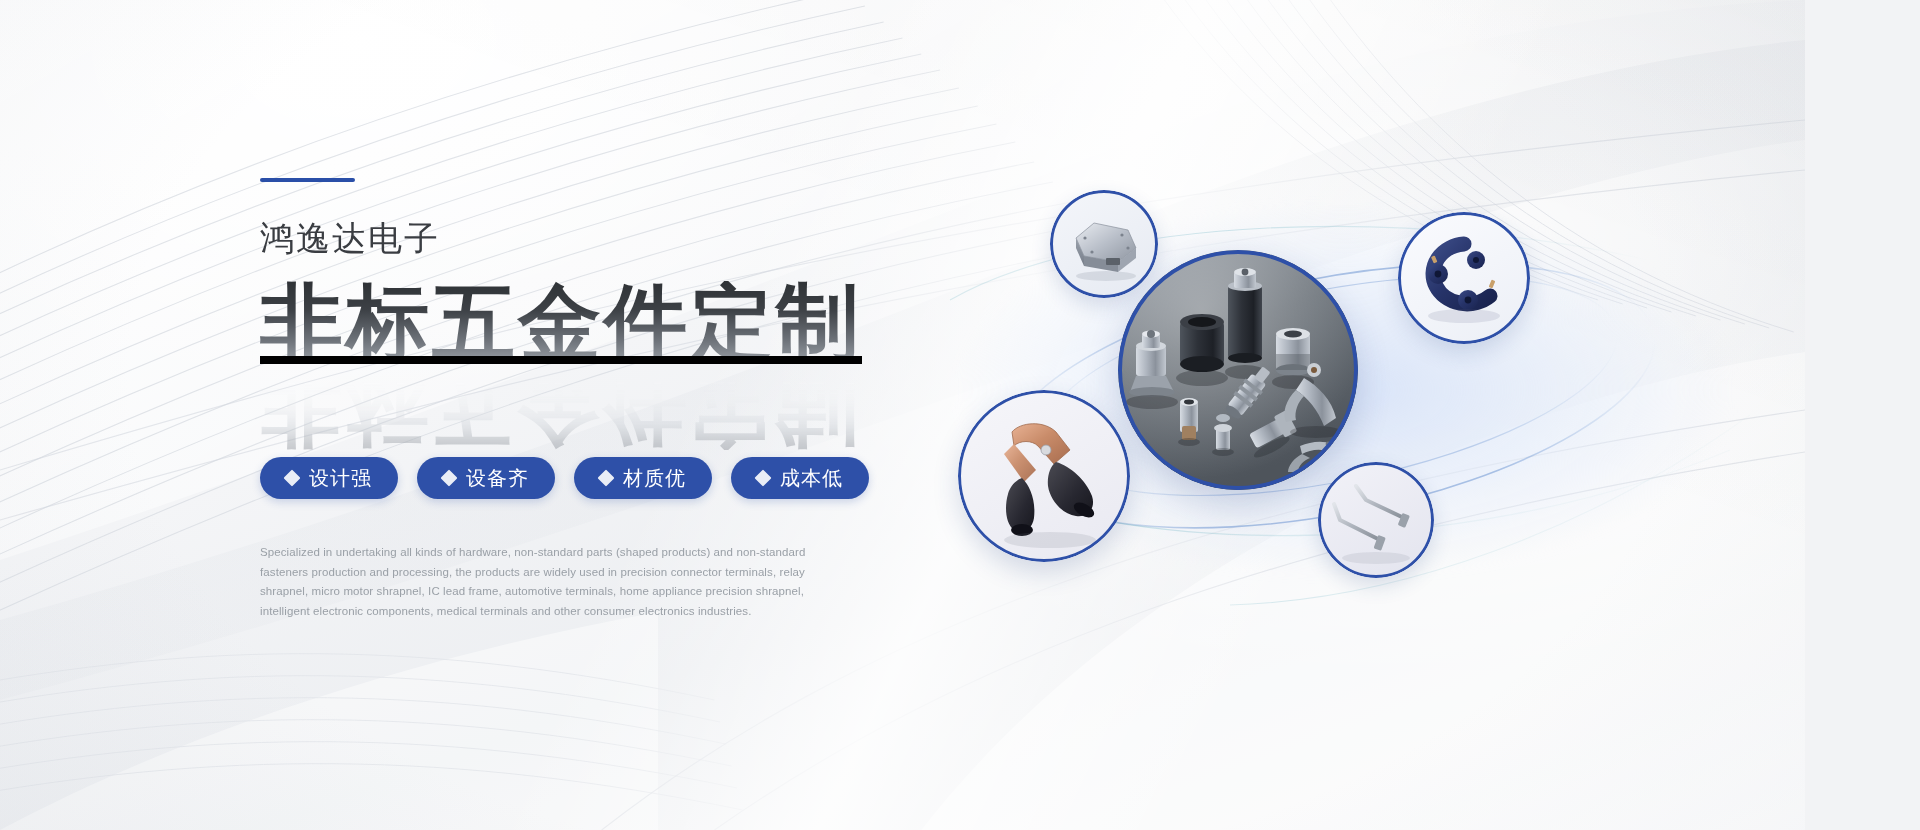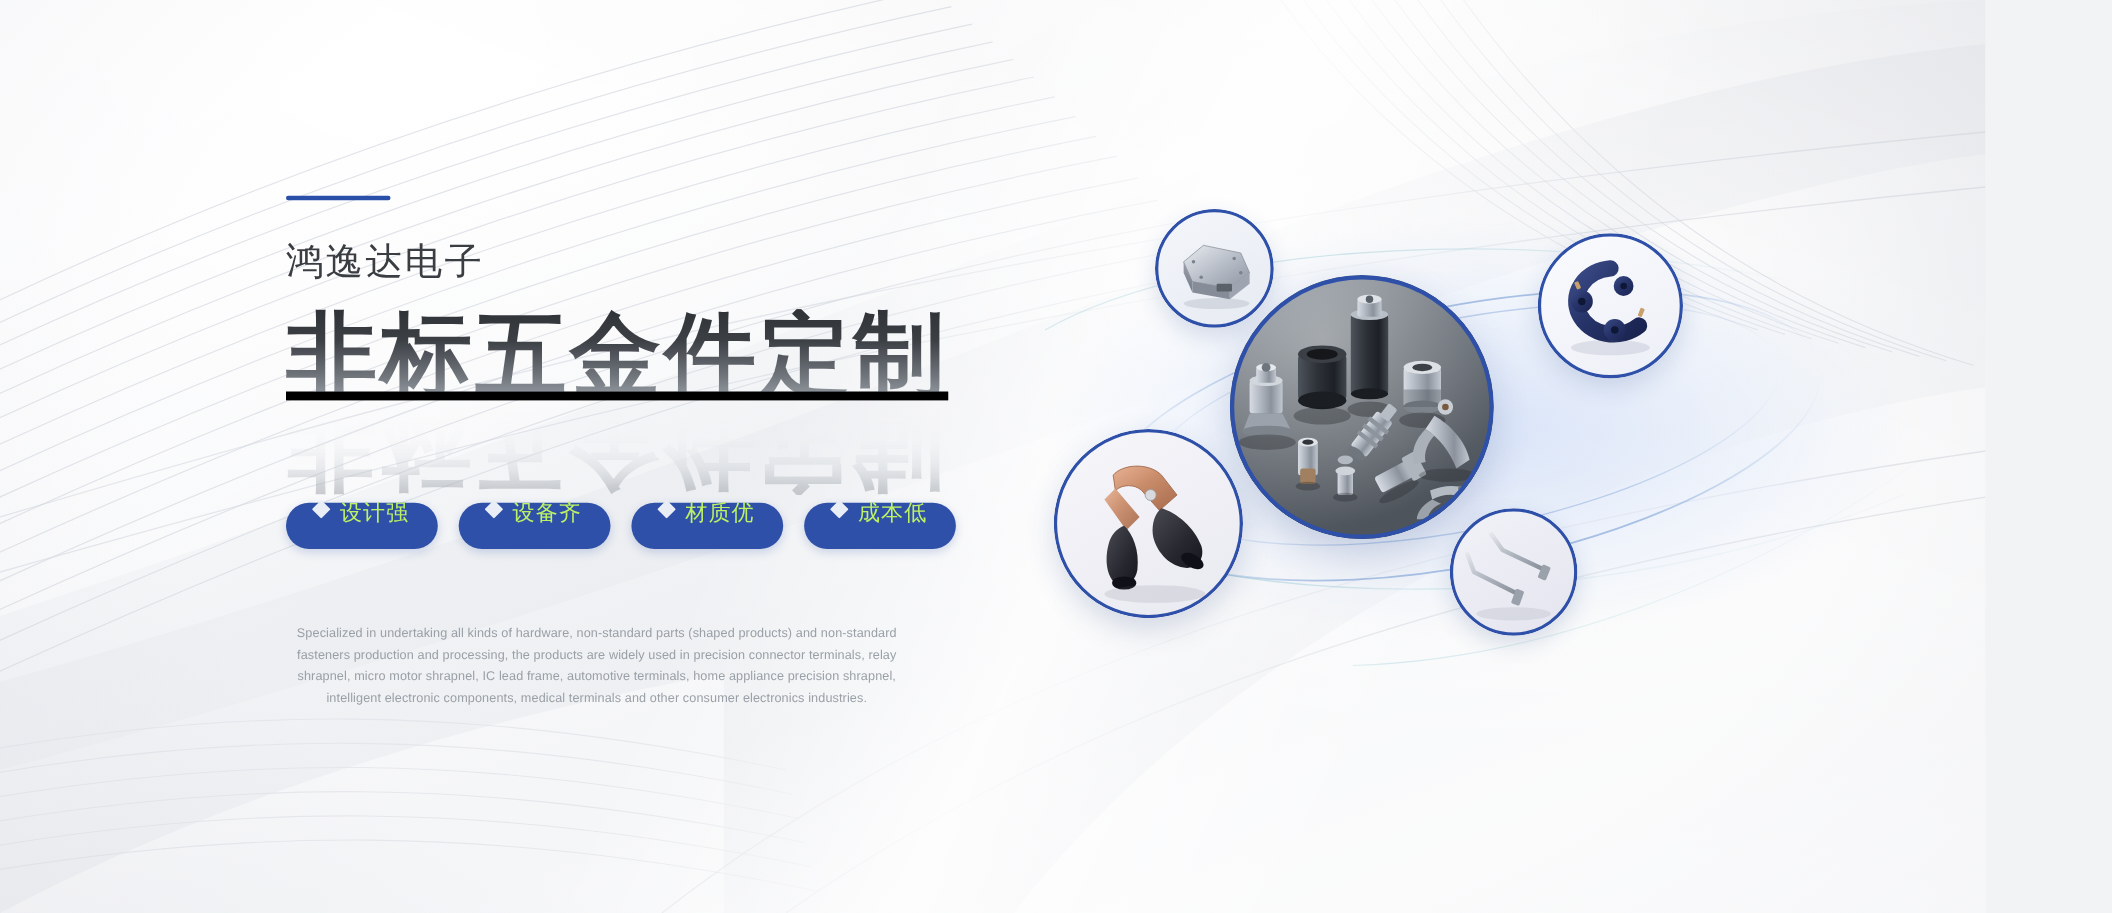--- a/index.html
+++ b/index.html
@@ -59,35 +59,35 @@
     background:linear-gradient(180deg,#8d9299 0%,#c9ced4 32%,#eceef0 62%,rgba(240,241,243,0) 88%);
     -webkit-background-clip:text; background-clip:text;
     -webkit-text-fill-color:transparent; color:rgba(160,165,172,.35);
     opacity:.55;
     -webkit-mask-image:linear-gradient(to top, rgba(0,0,0,0) 8%, rgba(0,0,0,.85) 92%);
             mask-image:linear-gradient(to top, rgba(0,0,0,0) 8%, rgba(0,0,0,.85) 92%);
   }
 
   .tags{ display:flex; gap:19px; margin-top:44px; }
   .tag{
-    display:flex; justify-content:center; gap:11px;
+    display:flex; align-items:center; justify-content:center; gap:11px;
     height:42px; padding:0 26px; border-radius:21px;
-    background:#2e50a8; color:#bef264; font-size:20px; letter-spacing:1px;
+    background:#2e50a8; color:#ffffff; font-size:20px; letter-spacing:1px;
     box-shadow:0 3px 9px rgba(46,80,168,.22);
     cursor:pointer; white-space:nowrap;
   }
   .tag .diamond{
     width:12px; height:12px; background:#e9edf6; transform:rotate(45deg);
     border-radius:1px; flex:none;
   }
   .tag .tag-label{ line-height:1; }
 
   .desc{
-    margin-top:68px; width:565px;
-    font-size:11.5px; line-height:1.72; color:#9aa0a7; letter-spacing:.1px;text-align:center;
+    margin-top:44px; width:565px;
+    font-size:11.5px; line-height:1.72; color:#9aa0a7; letter-spacing:.1px;
   }
 
   
   .visual{ position:absolute; left:930px; top:150px; width:830px; height:470px; }
 
   .glow{
     position:absolute; left:30px; top:55px; width:770px; height:370px;
     background:radial-gradient(ellipse at 50% 50%, rgba(214,226,248,.92) 0%, rgba(226,235,250,.55) 42%, rgba(240,245,253,0) 72%);
     filter:blur(6px);
   }

